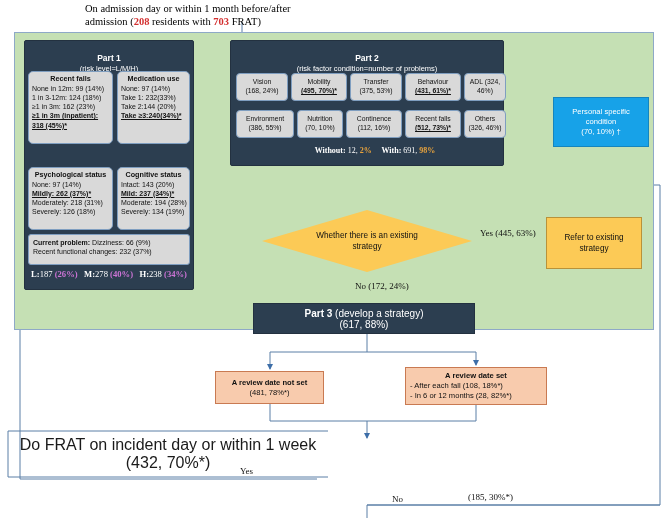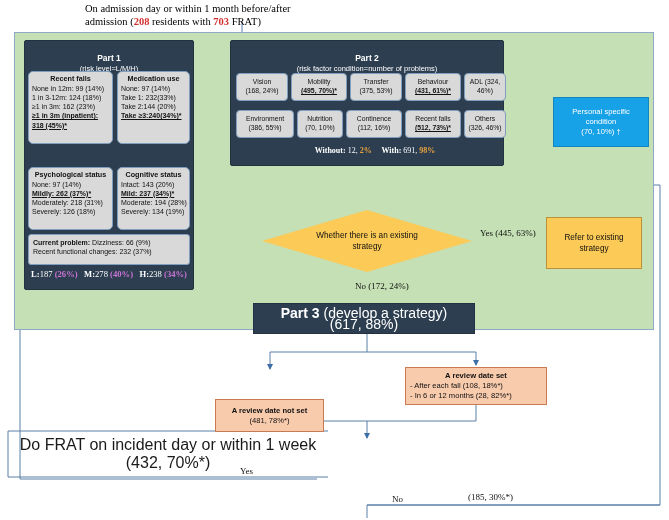--- a/index.html
+++ b/index.html
@@ -118,30 +118,30 @@
     background:#fcca56;border:1px solid #b99239;
     display:flex;align-items:center;justify-content:center;text-align:center;
     font-size:8.2px;line-height:11px;color:#111;
   }
 
   
   .part3{
     left:253px;top:303px;width:222px;height:31px;
     background:#2c3e50;border:1px solid #233140;
     display:flex;flex-direction:column;align-items:center;justify-content:center;
-    color:#ffffff;font-size:14px;line-height:11px;
+    color:#ffffff;font-size:10px;line-height:11px;
   }
 
   
   .salmon{
     background:#f8cbad;border:1px solid #c97a52;box-sizing:border-box;
     display:flex;flex-direction:column;justify-content:center;
     font-size:7.6px;line-height:10px;color:#111;padding:2px 4px;
   }
-  .rev-left{left:215px;top:371px;width:109px;height:33px;align-items:center;text-align:center;margin-top:28px;}
+  .rev-left{left:215px;top:371px;width:109px;height:33px;align-items:center;text-align:center;}
   .rev-right{left:405px;top:367px;width:142px;height:38px;align-items:flex-start;text-align:left;}
   .rev-right .hdr{width:100%;text-align:center;font-weight:bold;}
   .dofrat{
     left:8px;top:431px;width:320px;height:46px;
     display:flex;flex-direction:column;align-items:center;justify-content:center;
     text-align:center;border:none;background:transparent;
   }
 
   .edge-label{
     position:absolute;font-family:"Liberation Serif", serif;

